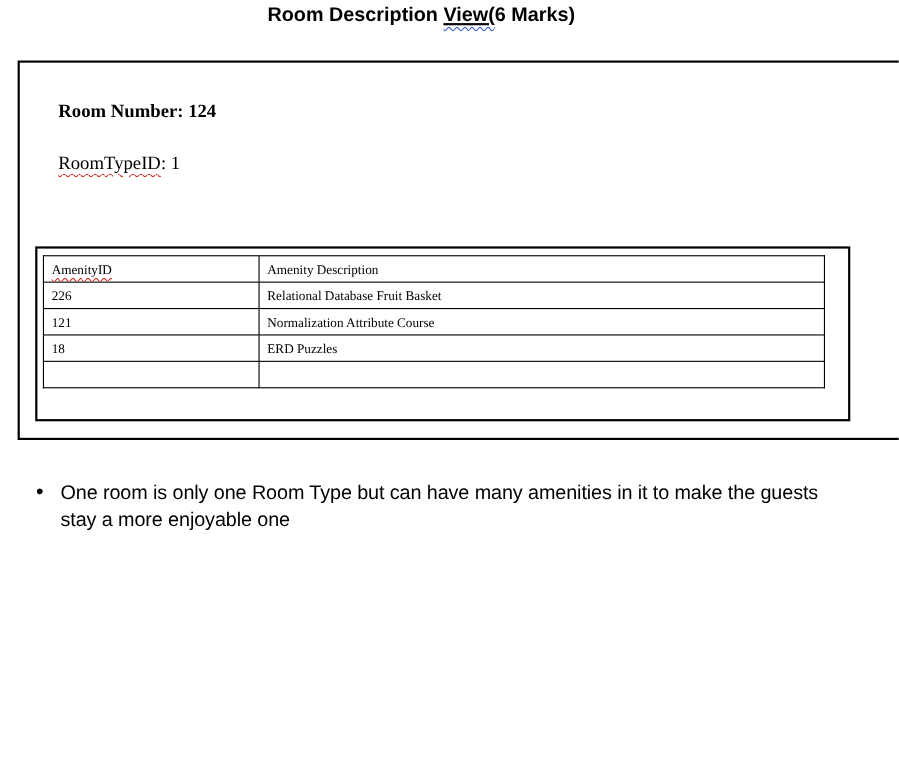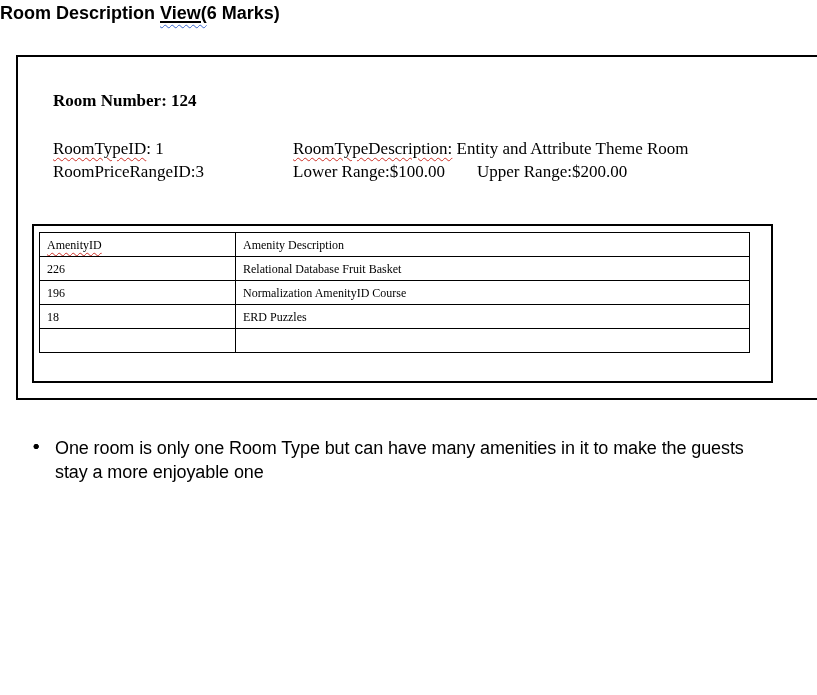--- a/index.html
+++ b/index.html
@@ -2,21 +2,21 @@
 <html><head>
 <meta charset="utf-8">
 <style>
   html,body{margin:0;padding:0;}
   body{
     width:817px;height:695px;position:relative;background:#ffffff;
     font-family:"Liberation Serif",serif;color:#000;overflow:hidden;
   }
   
   .title-wrap{
-    position:absolute;left:0;top:3px;width:766px;text-align:left;
+    position:absolute;left:0;top:3px;width:766px;text-align:center;
     font-family:"Liberation Sans",sans-serif;font-weight:bold;font-size:18px;
   }
   .u-black{
     text-decoration:underline solid #000;
     text-decoration-thickness:1.5px;
     text-underline-offset:2px;
   }
   .u-blue{
     text-decoration:underline wavy #3a66cc;
     text-decoration-thickness:1px;
@@ -82,42 +82,37 @@
 <div class="title-wrap">
   <span>Room Description </span><span class="u-black"><span class="u-blue">View(</span></span><span>6 Marks)</span>
 </div>
 
 <div class="room-card">
 
   <div class="room-number">Room Number: 124</div>
 
   <div class="fields-left">
     <div><span class="sp">RoomTypeID</span><span>: 1</span></div>
-    <div>RoomPriceRangeID:3</div>
   </div>
 
-  <div class="fields-right">
-    <div><span class="sp">RoomTypeDescription:</span><span> Entity and Attribute Theme Room</span></div>
-    <div><span>Lower Range:$100.00</span><span class="upper-range">Upper Range:$200.00</span></div>
-  </div>
 
   <div class="table-box">
     <table class="amenities">
       <tbody>
         <tr>
           <td class="col-id"><span class="sp">AmenityID</span></td>
           <td class="col-desc">Amenity Description</td>
         </tr>
         <tr>
           <td class="col-id">226</td>
           <td class="col-desc">Relational Database Fruit Basket</td>
         </tr>
         <tr>
-          <td class="col-id">196</td>
-          <td class="col-desc">Normalization AmenityID Course</td>
+          <td class="col-id">121</td>
+          <td class="col-desc">Normalization Attribute Course</td>
         </tr>
         <tr>
           <td class="col-id">18</td>
           <td class="col-desc">ERD Puzzles</td>
         </tr>
         <tr>
           <td class="col-id"></td>
           <td class="col-desc"></td>
         </tr>
       </tbody>

